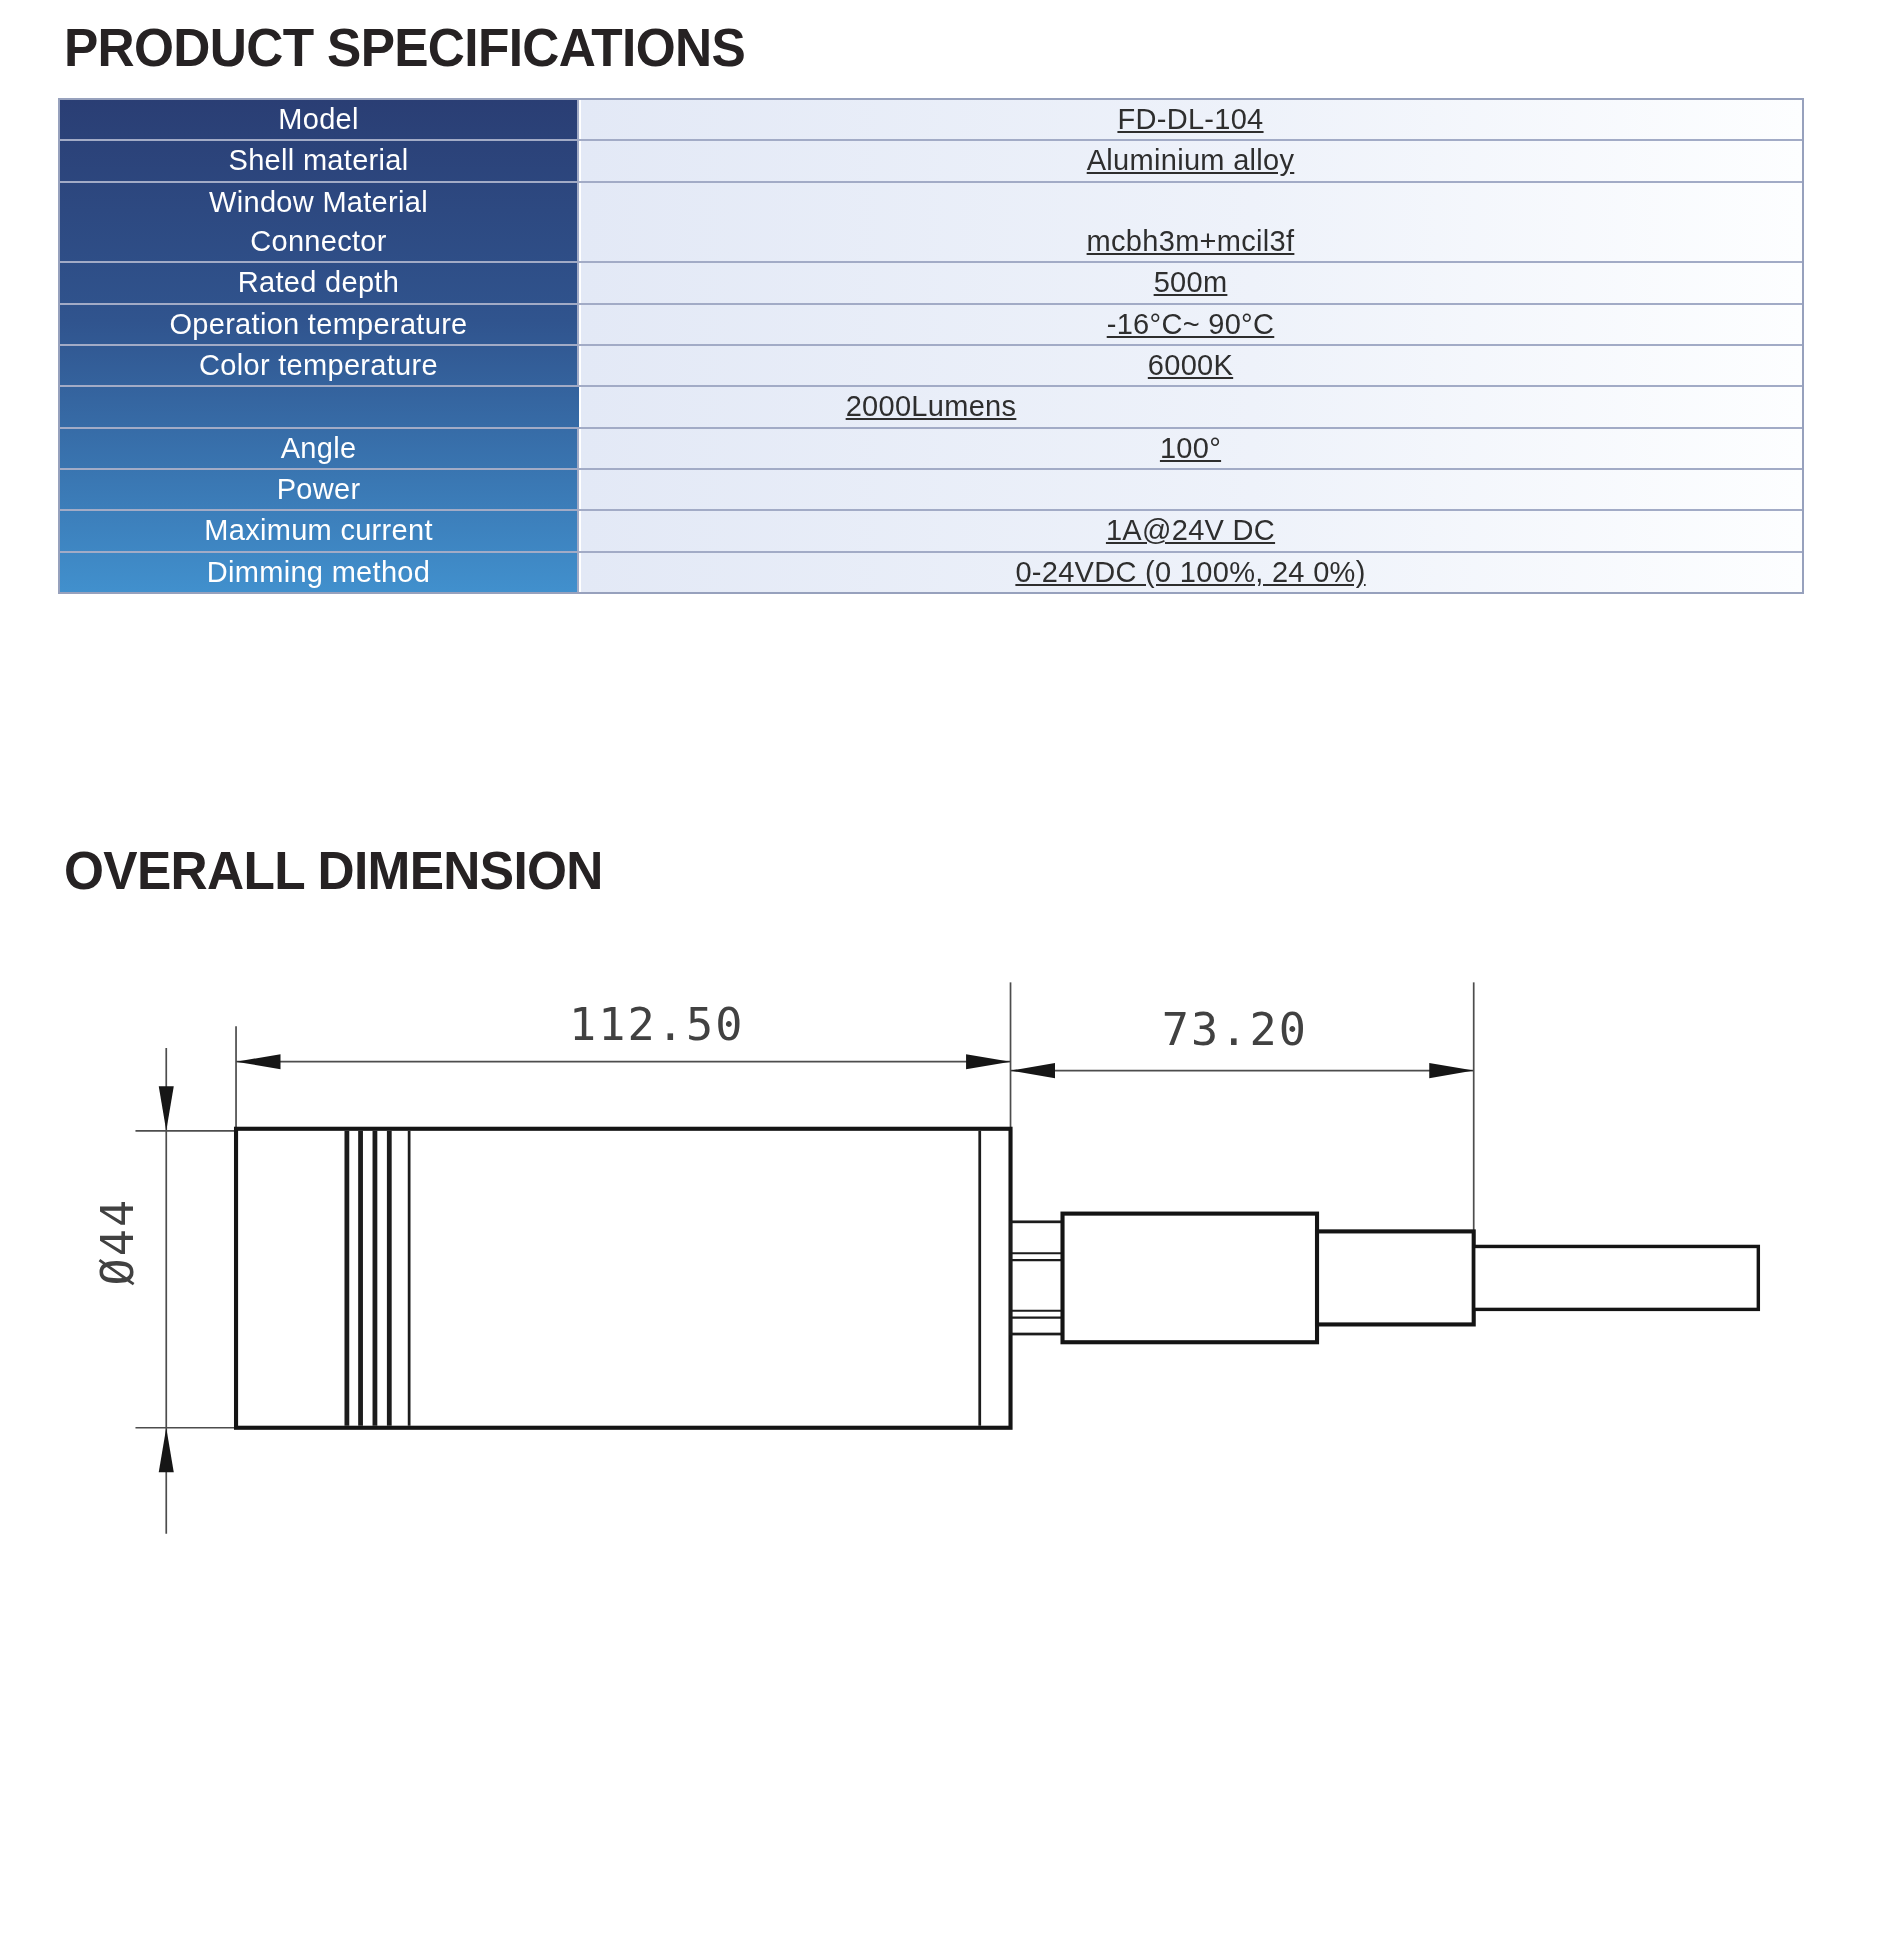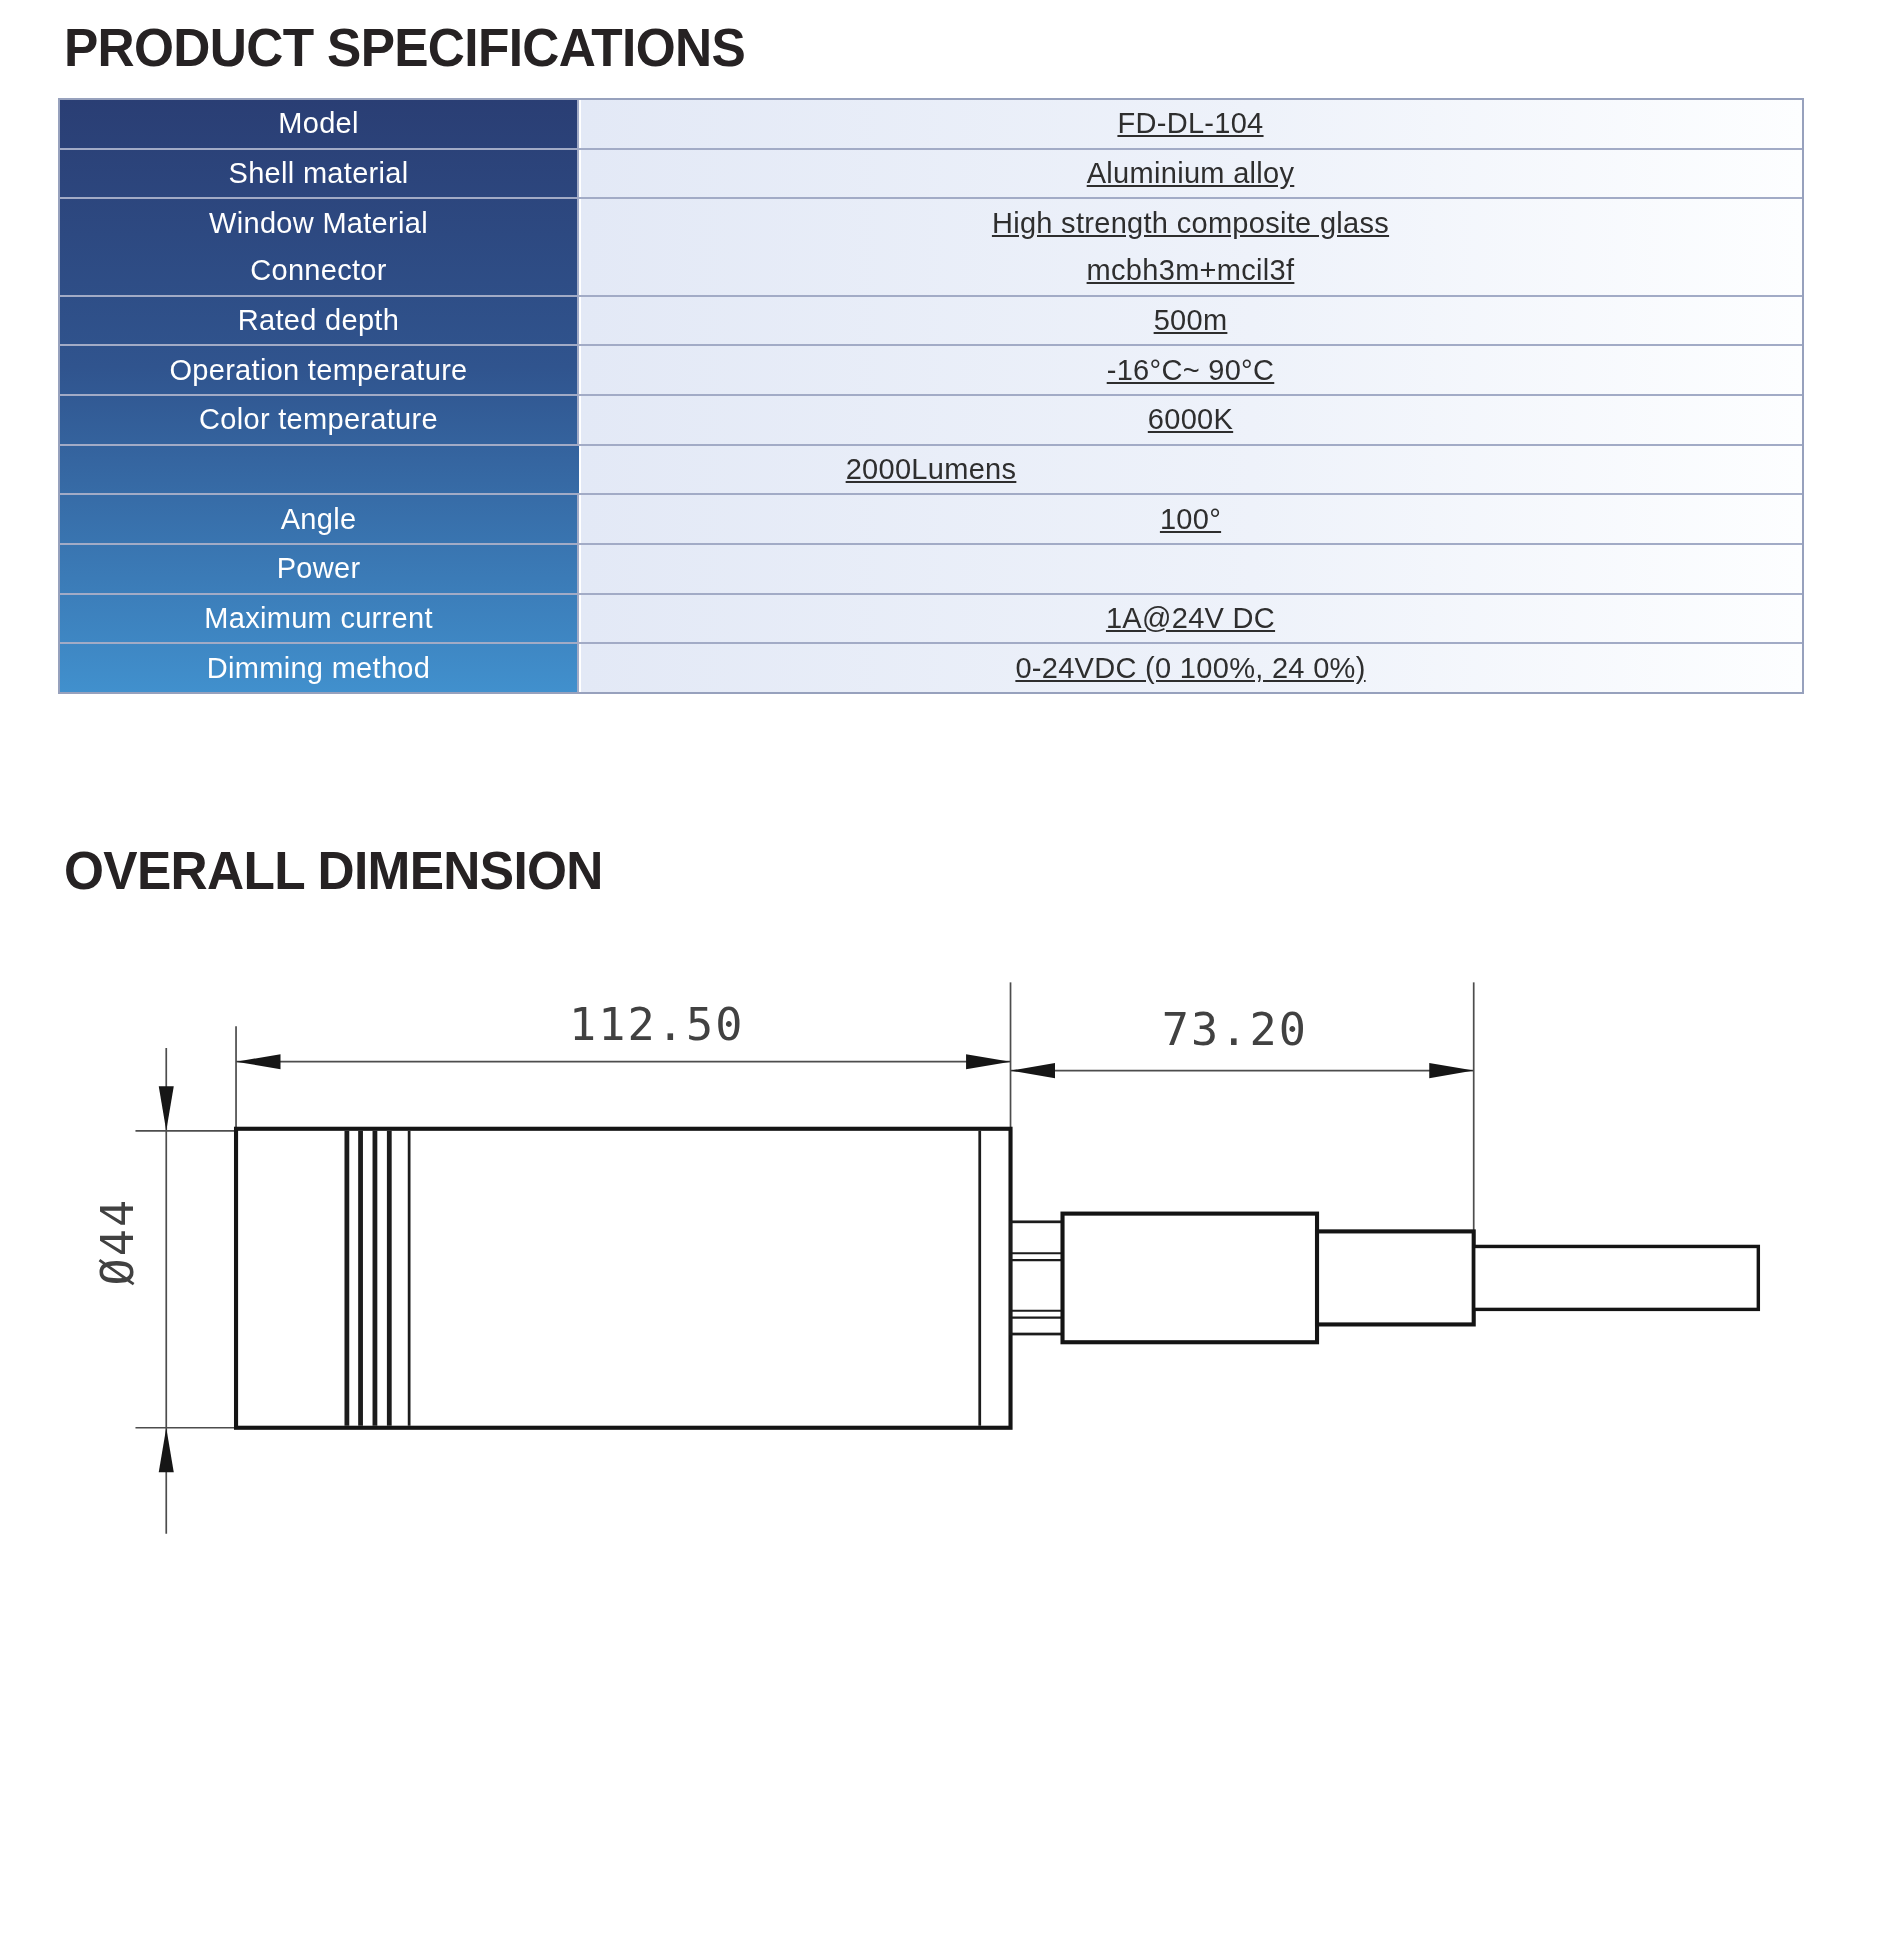--- a/index.html
+++ b/index.html
@@ -14,21 +14,21 @@
     font-size:53px;font-weight:700;letter-spacing:-0.7px;
     color:#262223;line-height:1;white-space:nowrap;
     transform:scaleX(.97);transform-origin:left top;
   }
   #spec-heading{top:20.5px;}
   #dim-heading{top:844px;}
 
   
   .spec-table{
     position:absolute;left:58px;top:98px;
-    width:1746px;height:596px;
+    width:1746px;height:496px;
     box-sizing:border-box;
     border:2.7px solid #97a1bd;
     background:
       linear-gradient(180deg,#2a3e74 0%,#30548e 45%,#4190cd 100%) 0 0/519px 100% no-repeat,
       linear-gradient(90deg,#e3e9f6 0%,#eef2fa 55%,#fdfeff 100%) 521px 0/1222px 100% no-repeat,
       #ffffff;
     display:flex;flex-direction:column;
   }
   .row{flex:1;display:flex;border-bottom:2.7px solid #a2abc6;min-height:0;}
   .row:last-child,.row.no-div{border-bottom:none;}
@@ -58,21 +58,20 @@
   <div class="row">
     <div class="lc">Model</div>
     <div class="vc">FD-DL-104</div>
   </div>
   <div class="row">
     <div class="lc">Shell material</div>
     <div class="vc">Aluminium alloy</div>
   </div>
   <div class="row no-div">
     <div class="lc">Window Material</div>
-    <div class="vc">High strength composite glass</div>
   </div>
   <div class="row">
     <div class="lc">Connector</div>
     <div class="vc">mcbh3m+mcil3f</div>
   </div>
   <div class="row">
     <div class="lc">Rated depth</div>
     <div class="vc">500m</div>
   </div>
   <div class="row">

